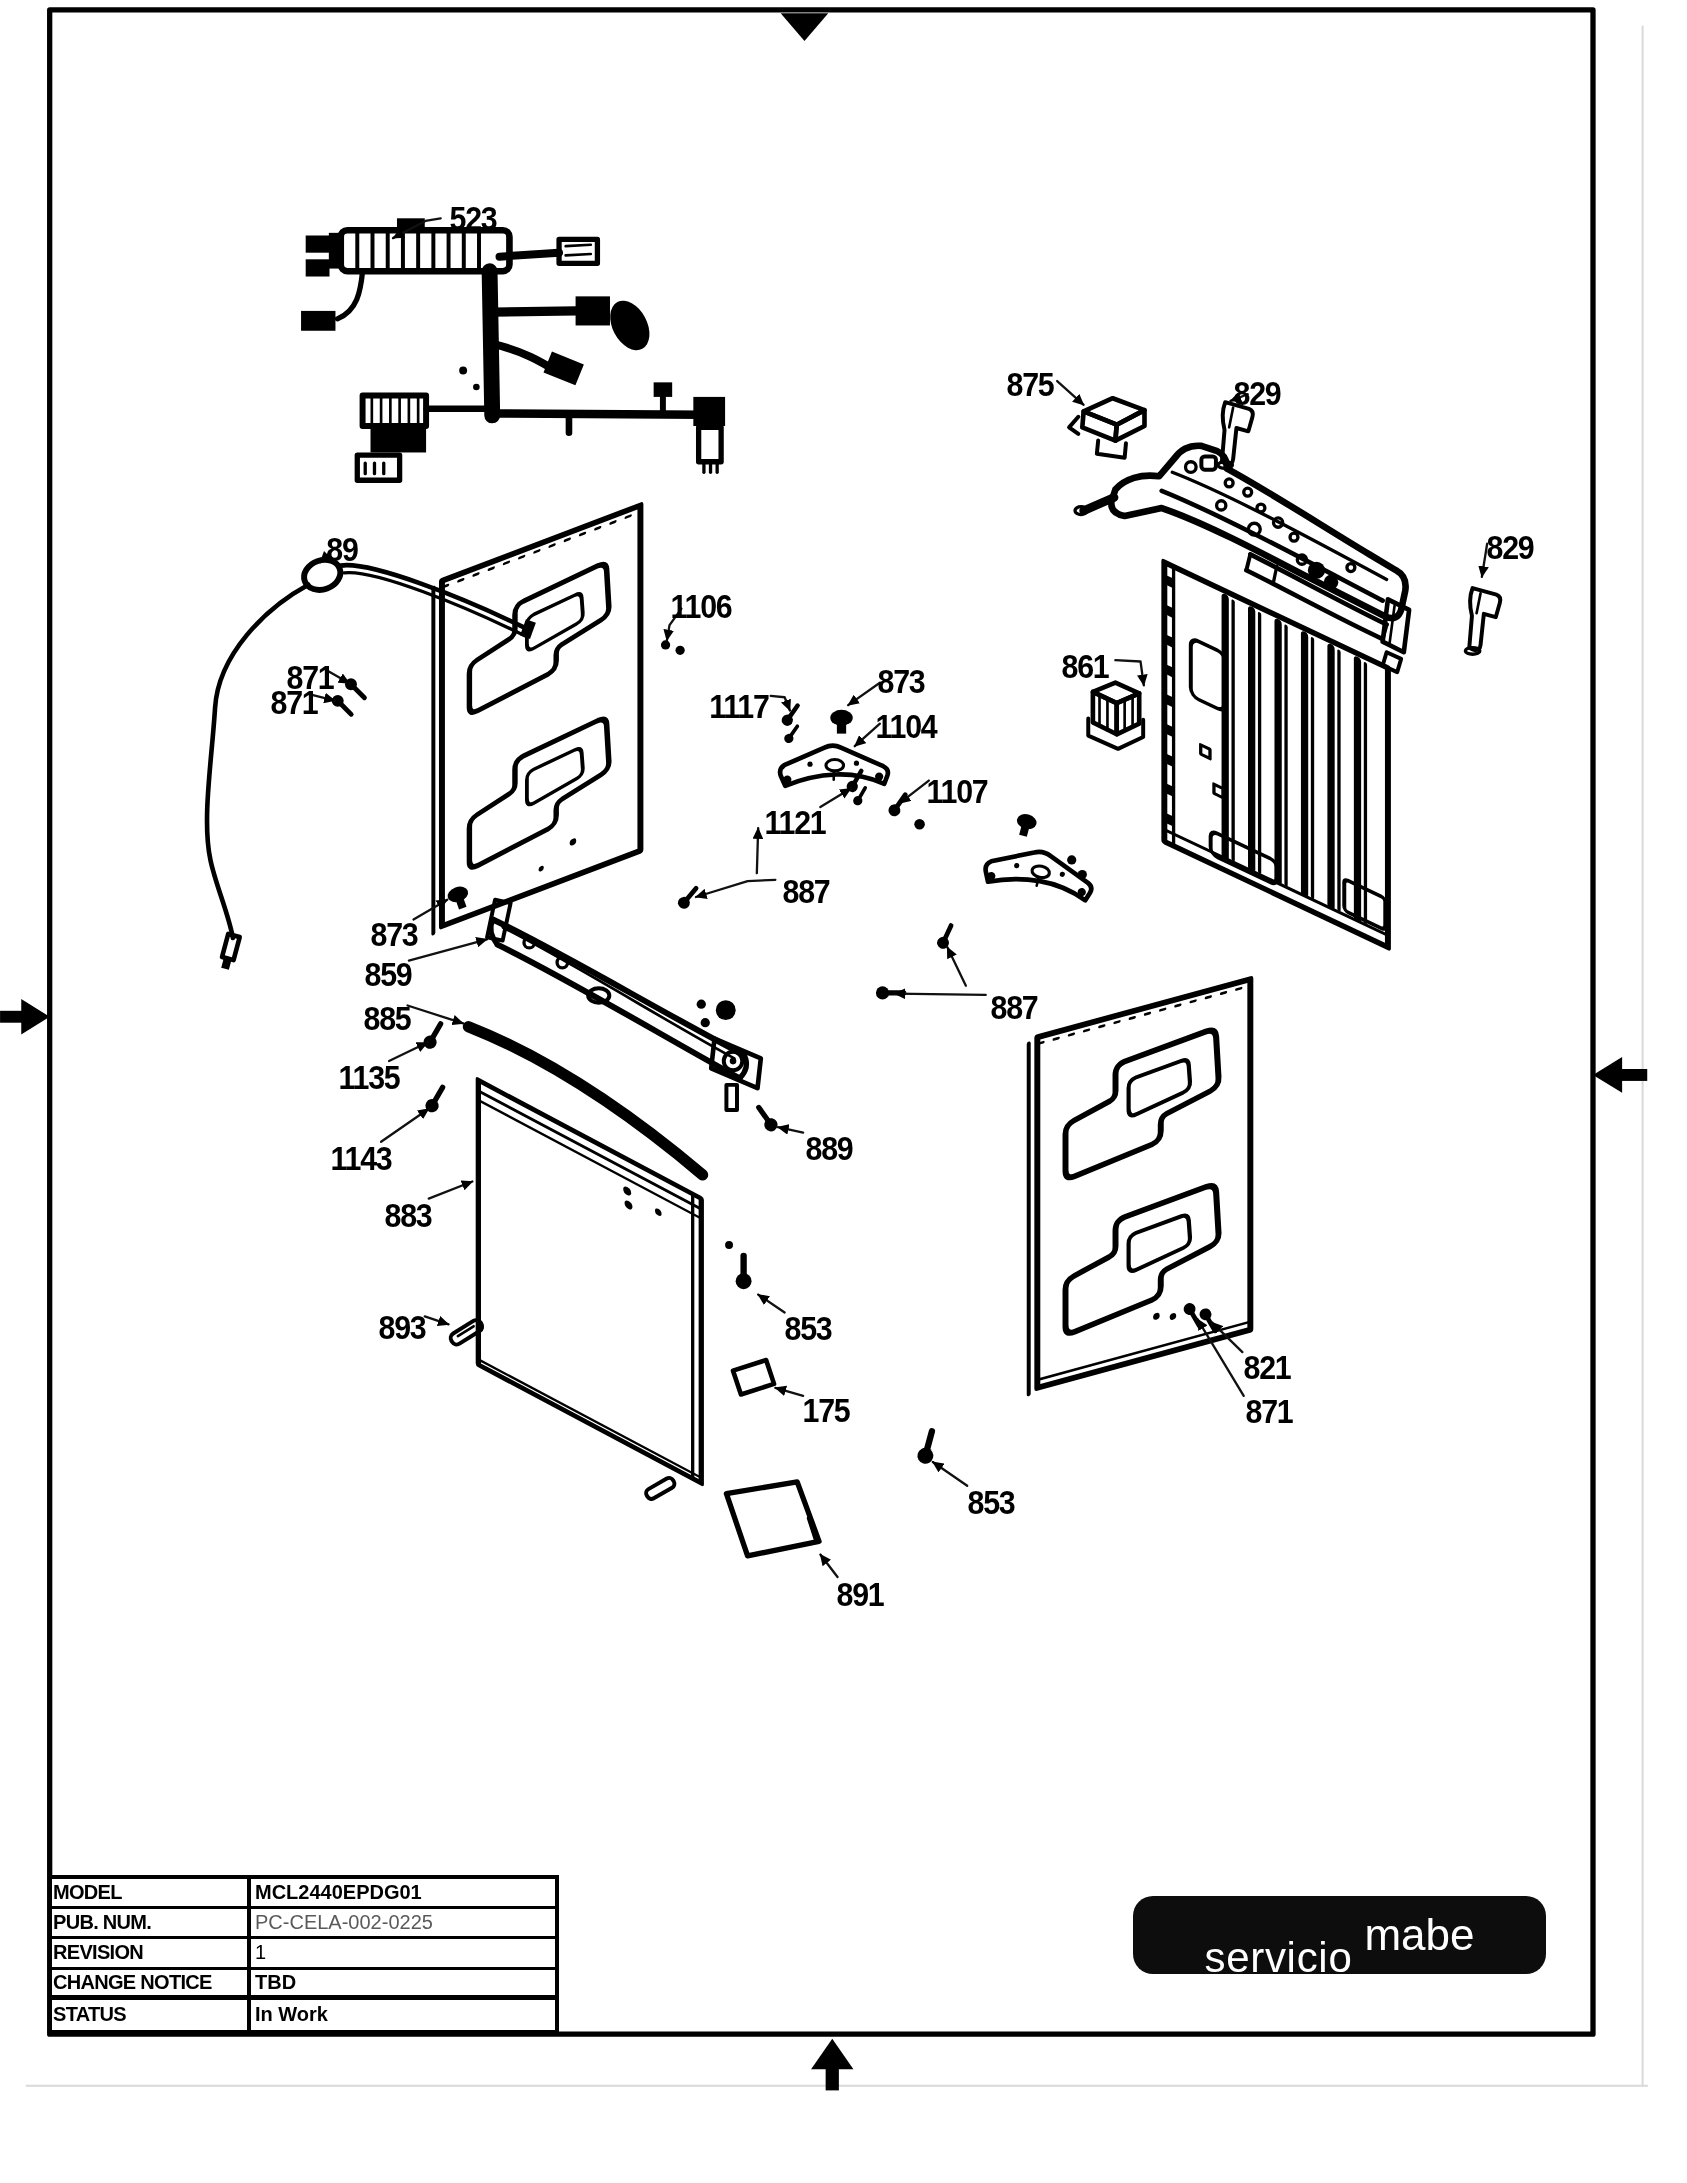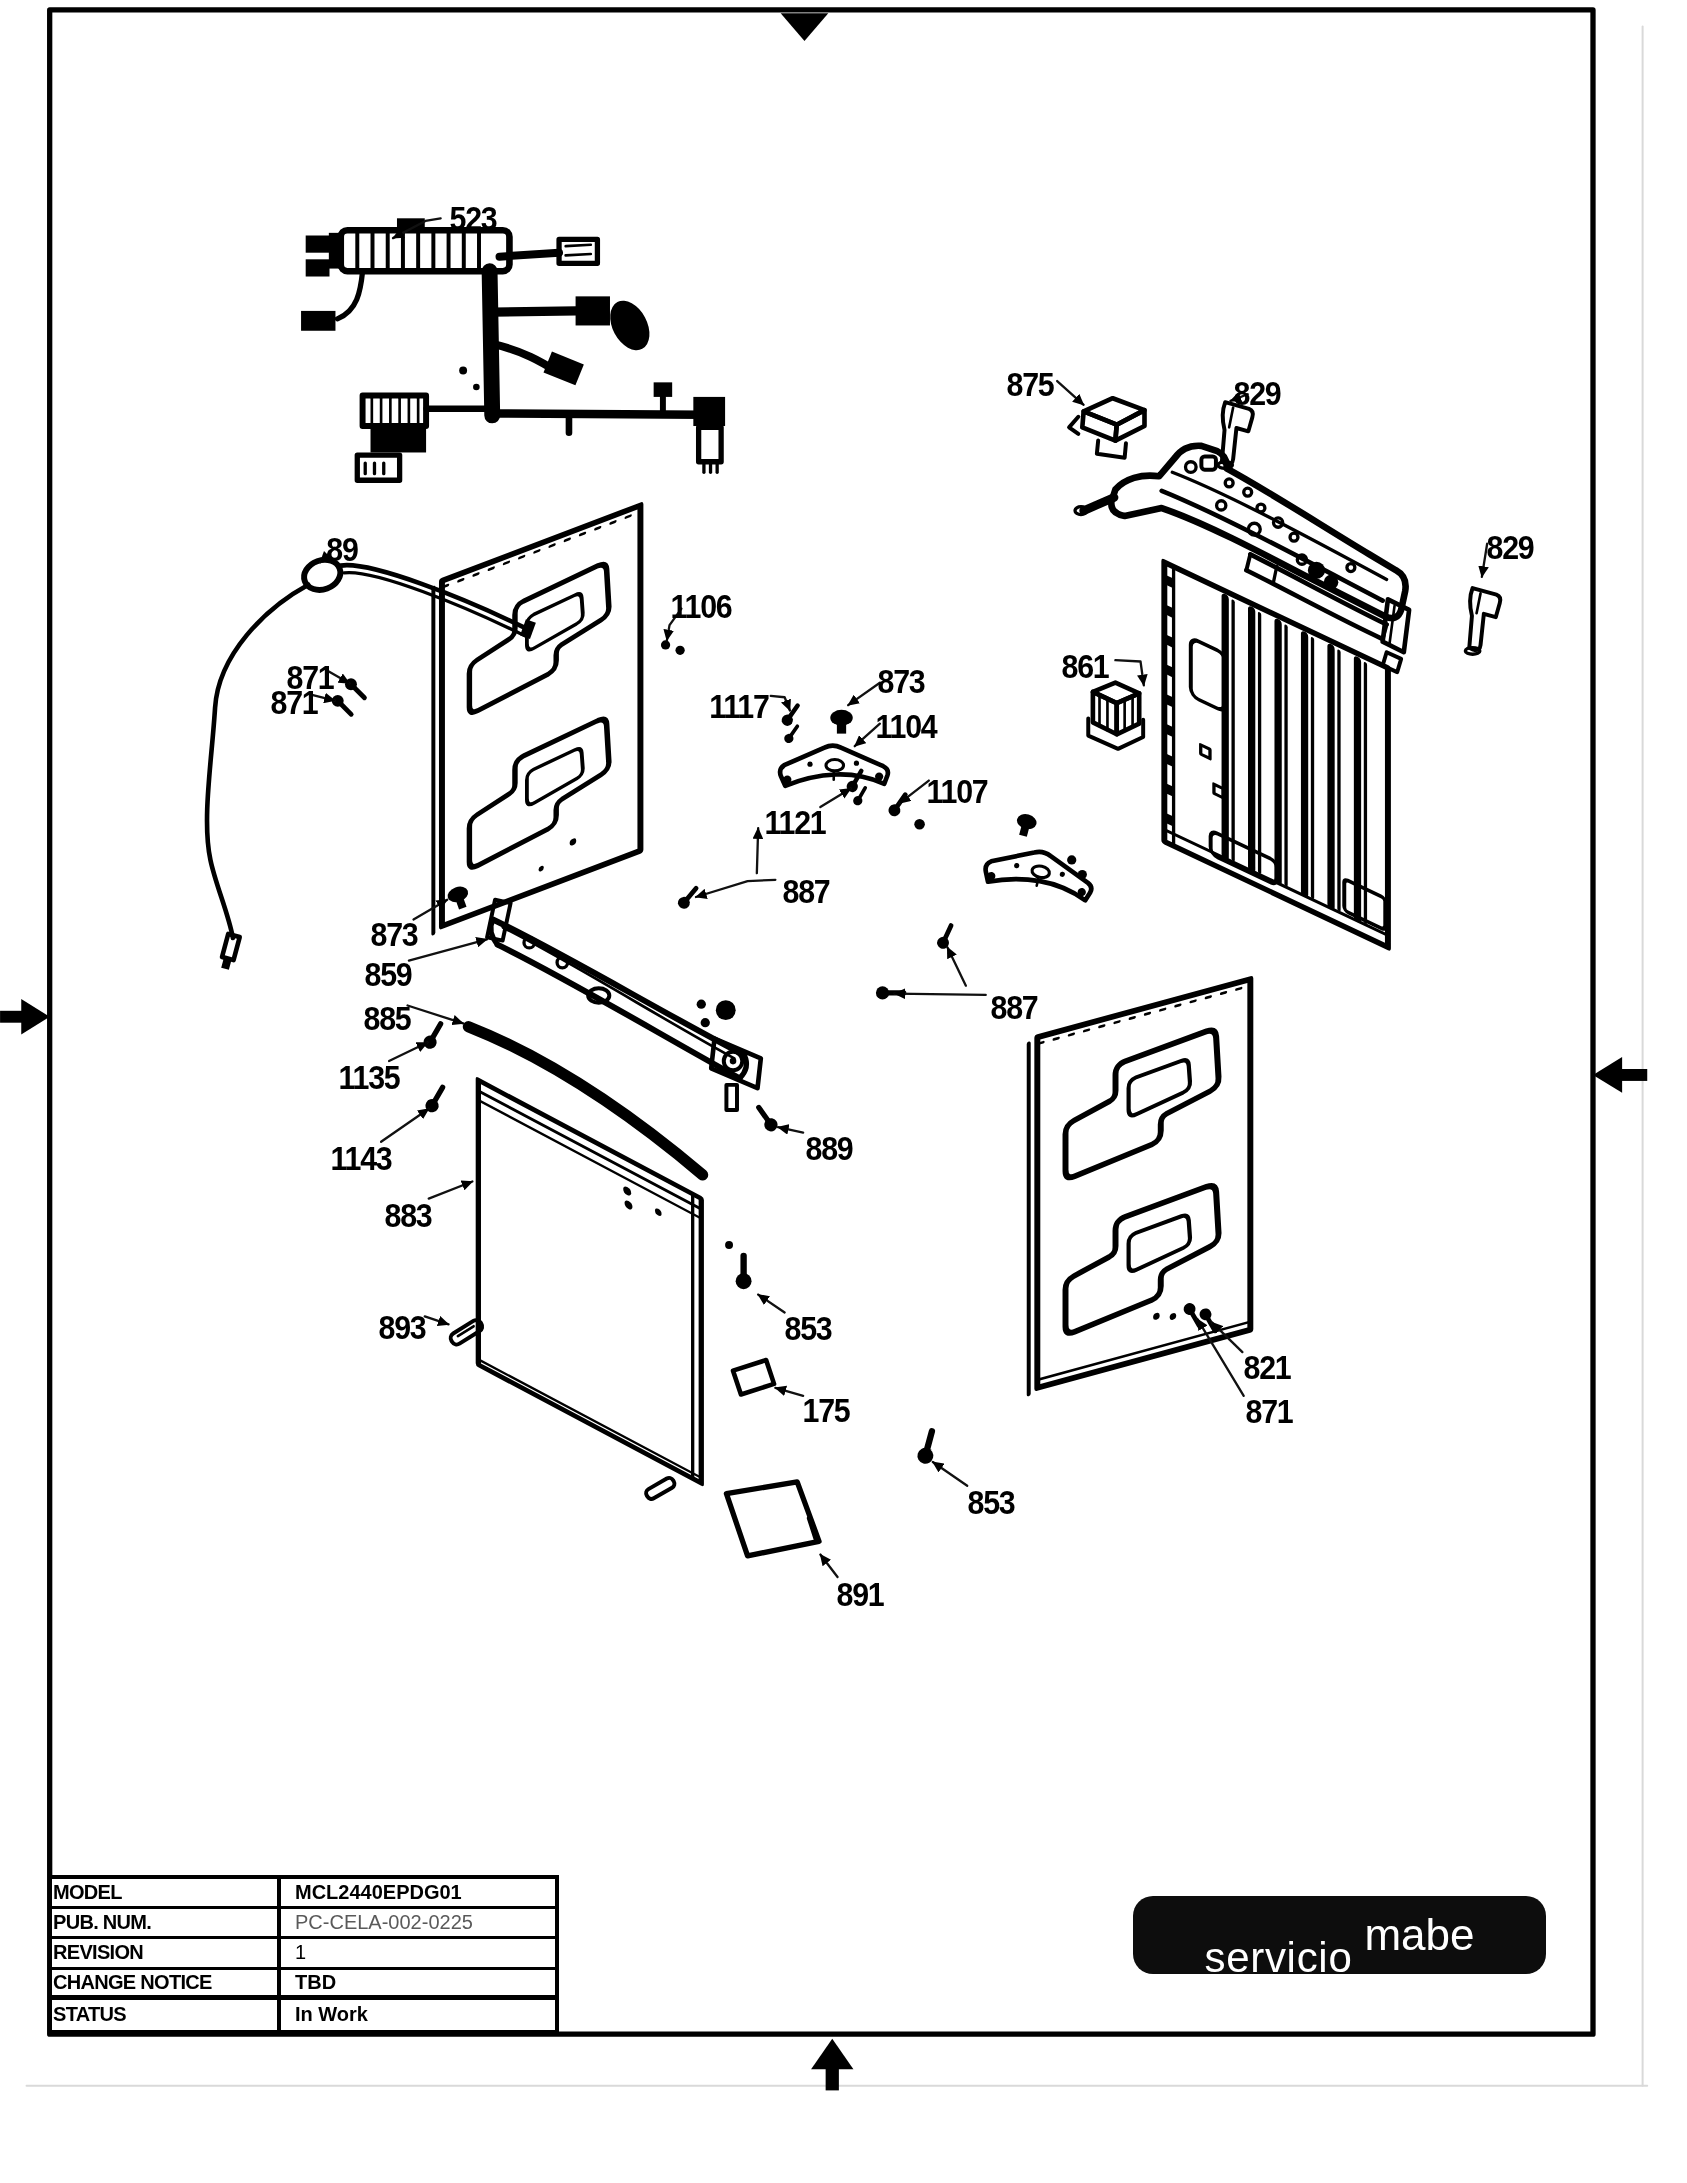--- a/index.html
+++ b/index.html
@@ -12,22 +12,22 @@
           font-size:33px;font-weight:700;letter-spacing:-1.3px;color:#000;white-space:nowrap;}
   
   .titleblock{position:absolute;left:48px;top:1875px;width:511px;height:159px;
               border:4px solid #000;box-sizing:border-box;display:grid;
               grid-template-rows:repeat(5,1fr);background:#fff;}
   .tb-row{display:grid;grid-template-columns:195px 1fr;border-bottom:3.3px solid #000;box-sizing:border-box;}
   .tb-row:nth-child(4){border-bottom-width:5.3px;}
   .tb-row:last-child{border-bottom:none;}
   .tb-label{display:flex;align-items:center;padding-left:1px;font-weight:700;
             font-size:20px;letter-spacing:-0.7px;}
-  .tb-value{display:flex;align-items:center;border-left:4px solid #000;padding-left:14px;
-            font-size:20px;margin-left:30px;}
+  .tb-value{display:flex;align-items:center;border-left:4px solid #000;padding-left:4px;
+            font-size:20px;}
   .v-bold{font-weight:700;}
   .v-light{color:#5a5a5a;font-weight:400;}
   
   .logo{position:absolute;left:1133px;top:1896px;width:413px;height:78px;border-radius:20px;
         display:flex;align-items:center;justify-content:center;gap:12px;}
   .logo .lt{font-size:42px;font-weight:400;letter-spacing:0.7px;margin-top:45px;}
   .logo .lb{font-size:44px;font-weight:400;letter-spacing:0px;}
 </style>
 </head>
 <body>

